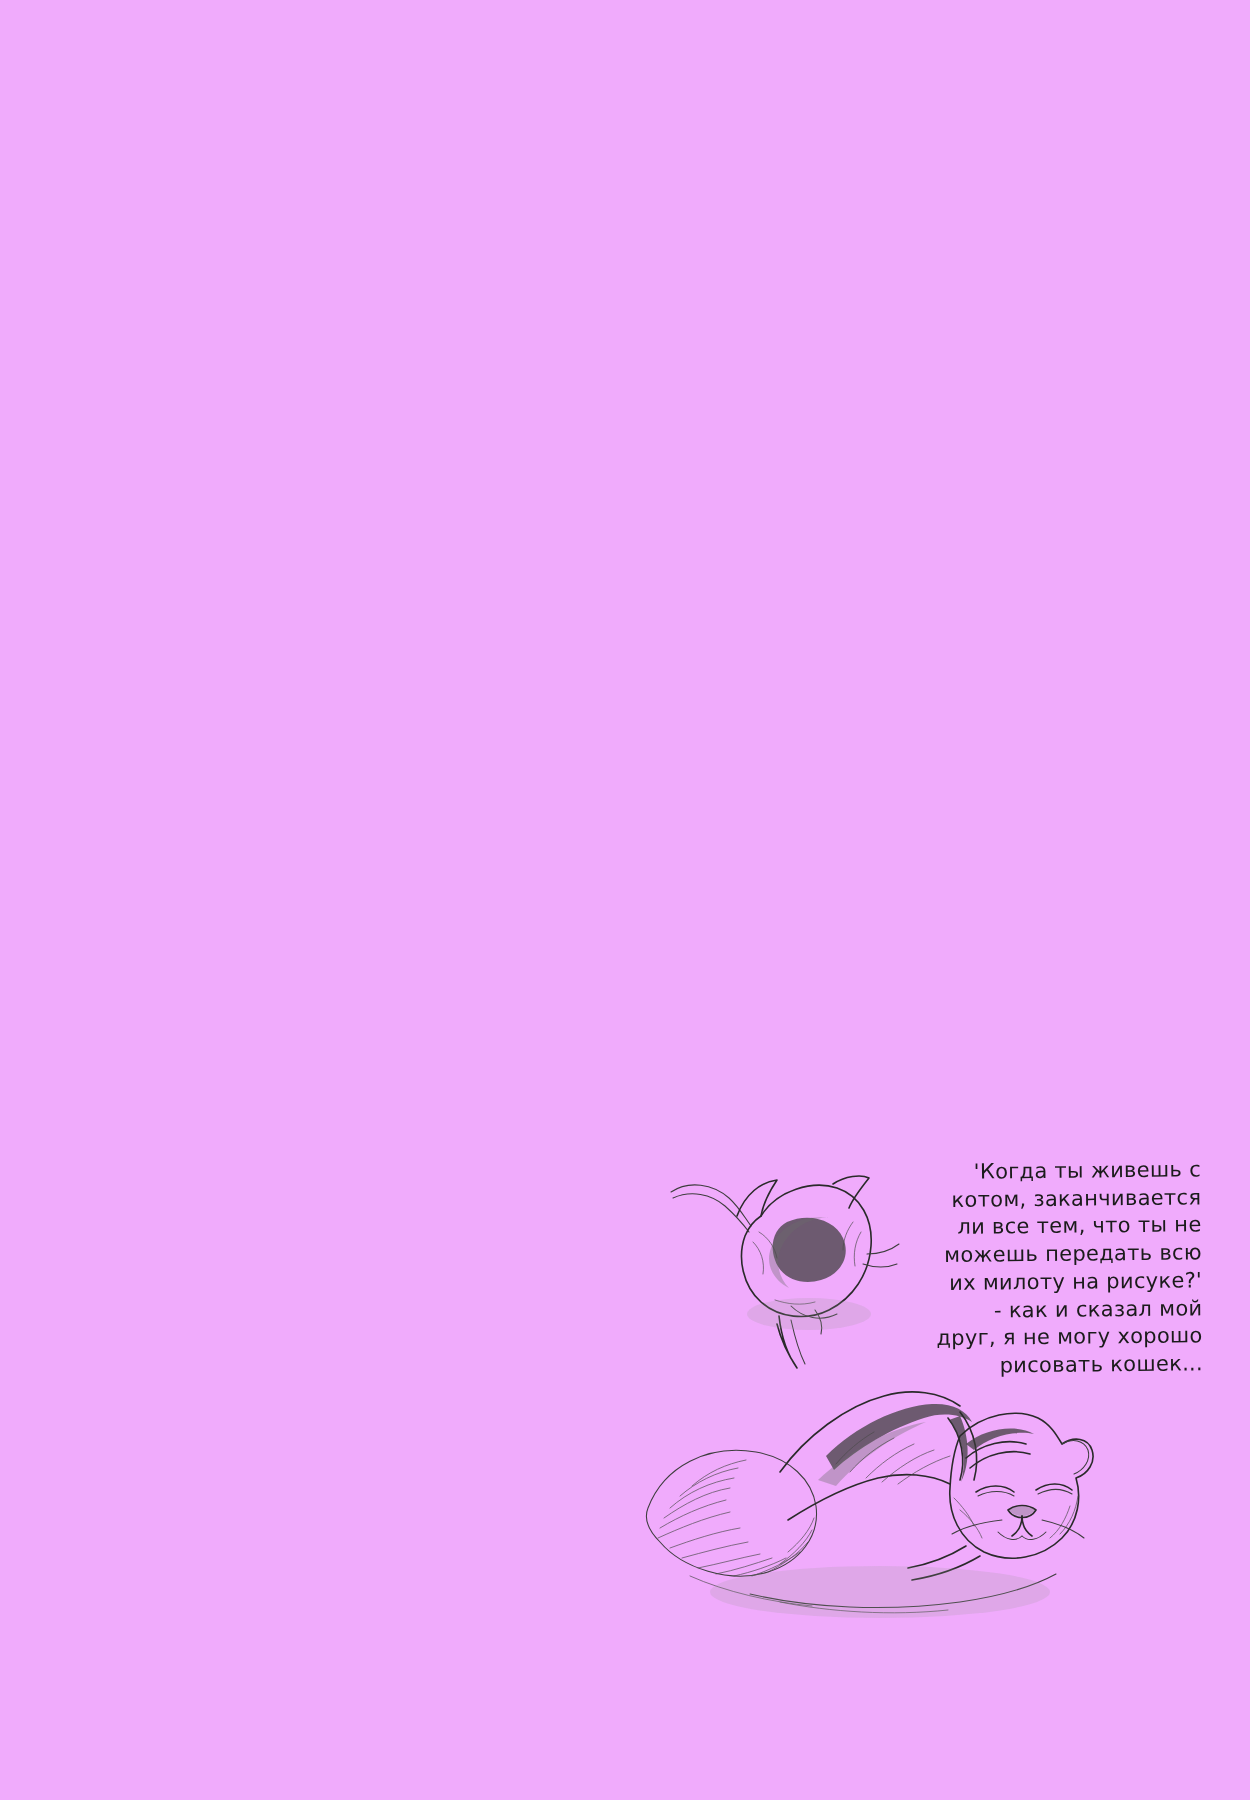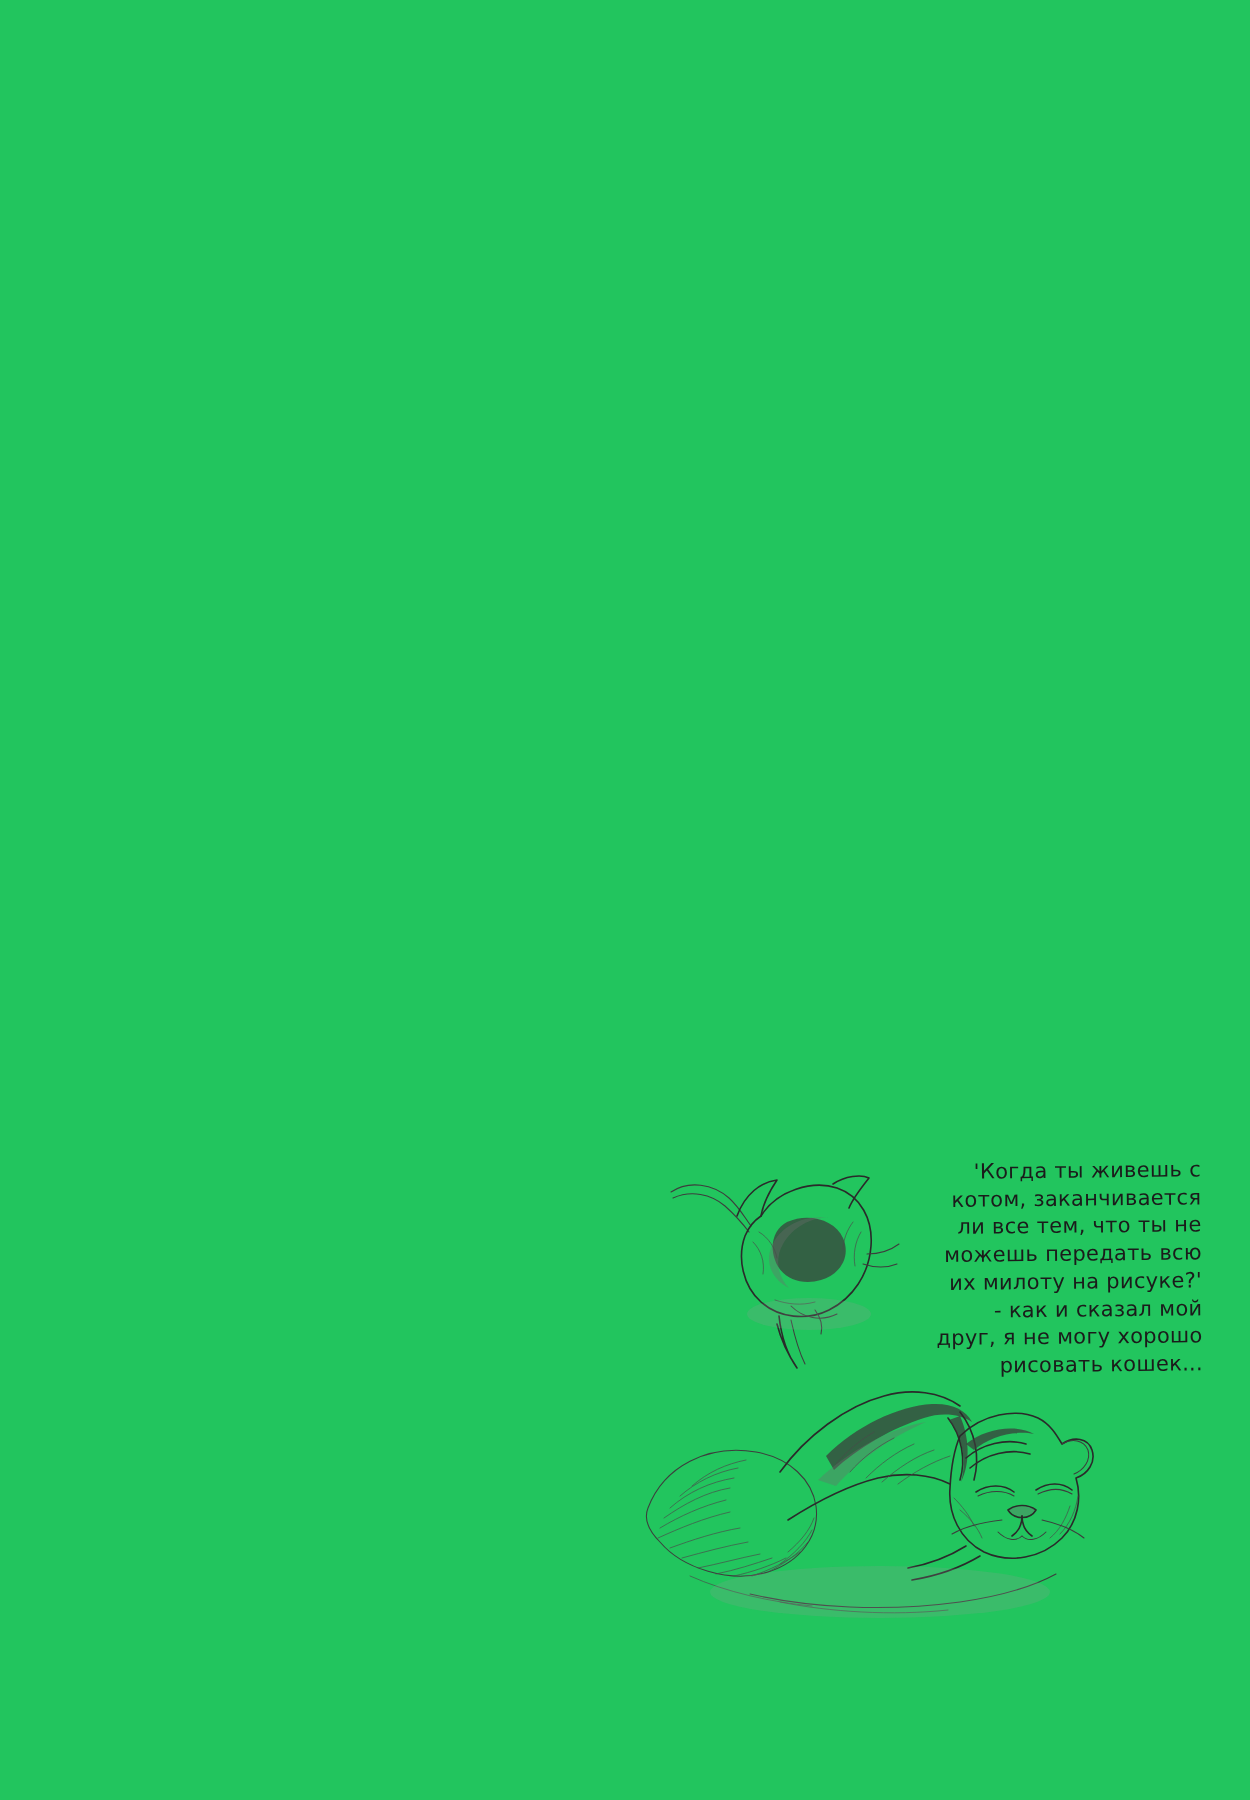--- a/index.html
+++ b/index.html
@@ -11,21 +11,21 @@
     width: 1250px;
     height: 1800px;
     position: relative;
     overflow: hidden;
     font-family: "DejaVu Sans", sans-serif;
   }
 
   .page {
     position: absolute;
     inset: 0;
-    background: #22c55e;
+    background: #f0abfc;
   }
 
   
   .caption {
     position: absolute;
     right: 48px;
     top: 1158px;
     width: 330px;
     text-align: right;
     font-family: "DejaVu Sans", sans-serif;

